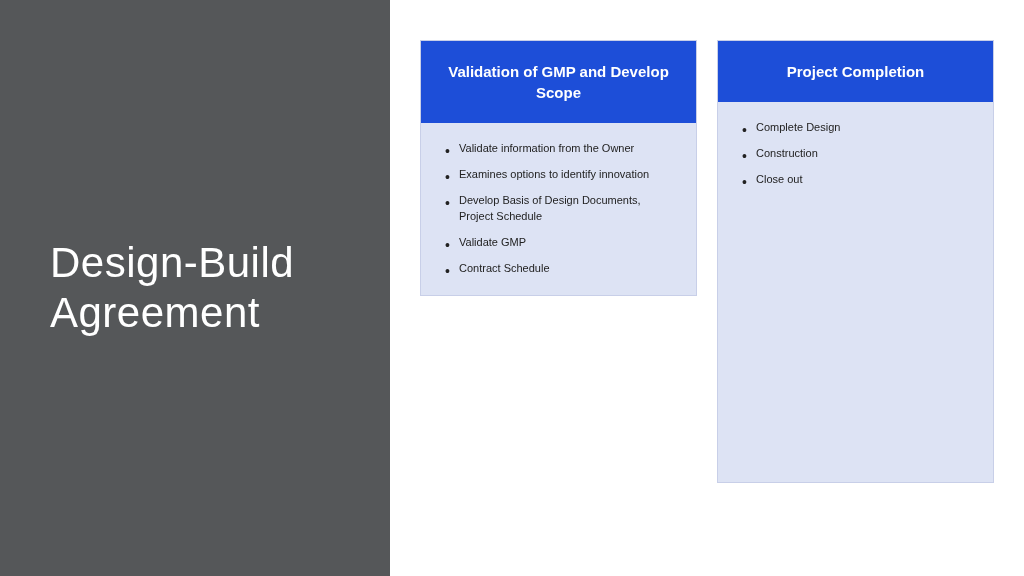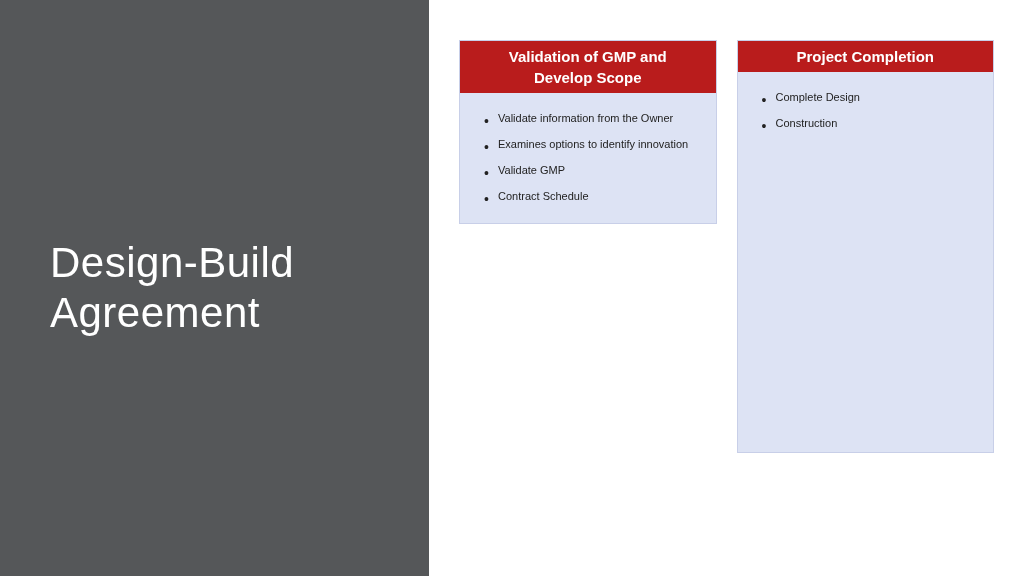--- a/index.html
+++ b/index.html
@@ -10,21 +10,21 @@
 
     body {
       width: 1024px;
       height: 576px;
       overflow: hidden;
       font-family: 'Segoe UI', Arial, sans-serif;
       display: flex;
     }
 
     .sidebar {
-      width: 429px;
+      width: 390px;
       height: 576px;
       background-color: #555759;
       display: flex;
       align-items: center;
       padding: 40px 50px;
       flex-shrink: 0;
     }
 
     .sidebar-title {
       color: #ffffff;
@@ -44,24 +44,24 @@
     }
 
     .card {
       flex: 1;
       display: flex;
       flex-direction: column;
       border: 1px solid #c8cfe8;
     }
 
     .card-header {
-      background-color: #b91c1c;
+      background-color: #1d4ed8;
       color: #ffffff;
       text-align: center;
-      padding: 5px 20px;
+      padding: 20px 20px;
       font-size: 15px;
       font-weight: 700;
       line-height: 1.4;
     }
 
     .card-body {
       background-color: #dde3f4;
       padding: 18px 20px;
       flex: 1;
     }
@@ -104,28 +104,30 @@
   <h1 class="sidebar-title">Design-Build Agreement</h1>
 </div>
 
 <div class="main-content">
   <div class="card">
     <div class="card-header">Validation of GMP and Develop Scope</div>
     <div class="card-body">
       <ul class="card-list">
       <li>Validate information from the Owner</li>
           <li>Examines options to identify innovation</li>
+          <li>Develop Basis of Design Documents, Project Schedule</li>
           <li>Validate GMP</li>
           <li>Contract Schedule</li>
         </ul>
     </div>
   </div>
 
   <div class="card right-card">
     <div class="card-header">Project Completion</div>
     <div class="card-body">
       <ul class="card-list">
       <li>Complete Design</li>
           <li>Construction</li>
+          <li>Close out</li>
         </ul>
     </div>
   </div>
 </div>
 
 </body></html>

